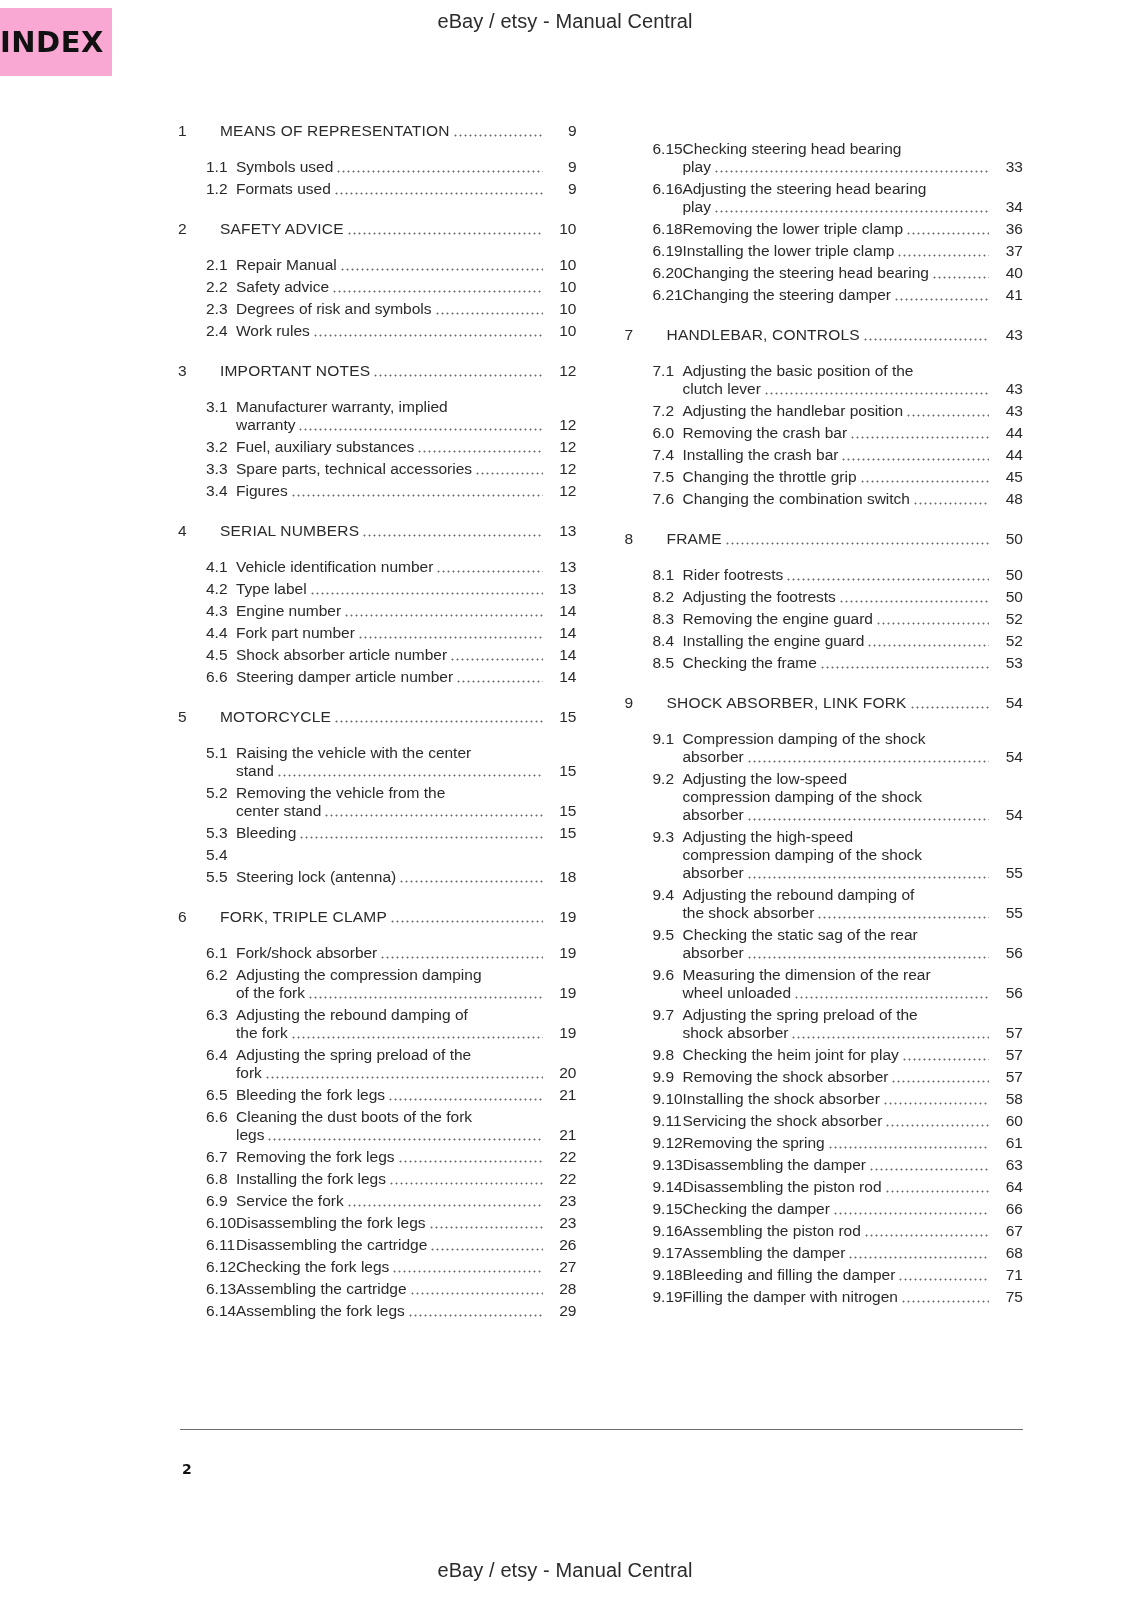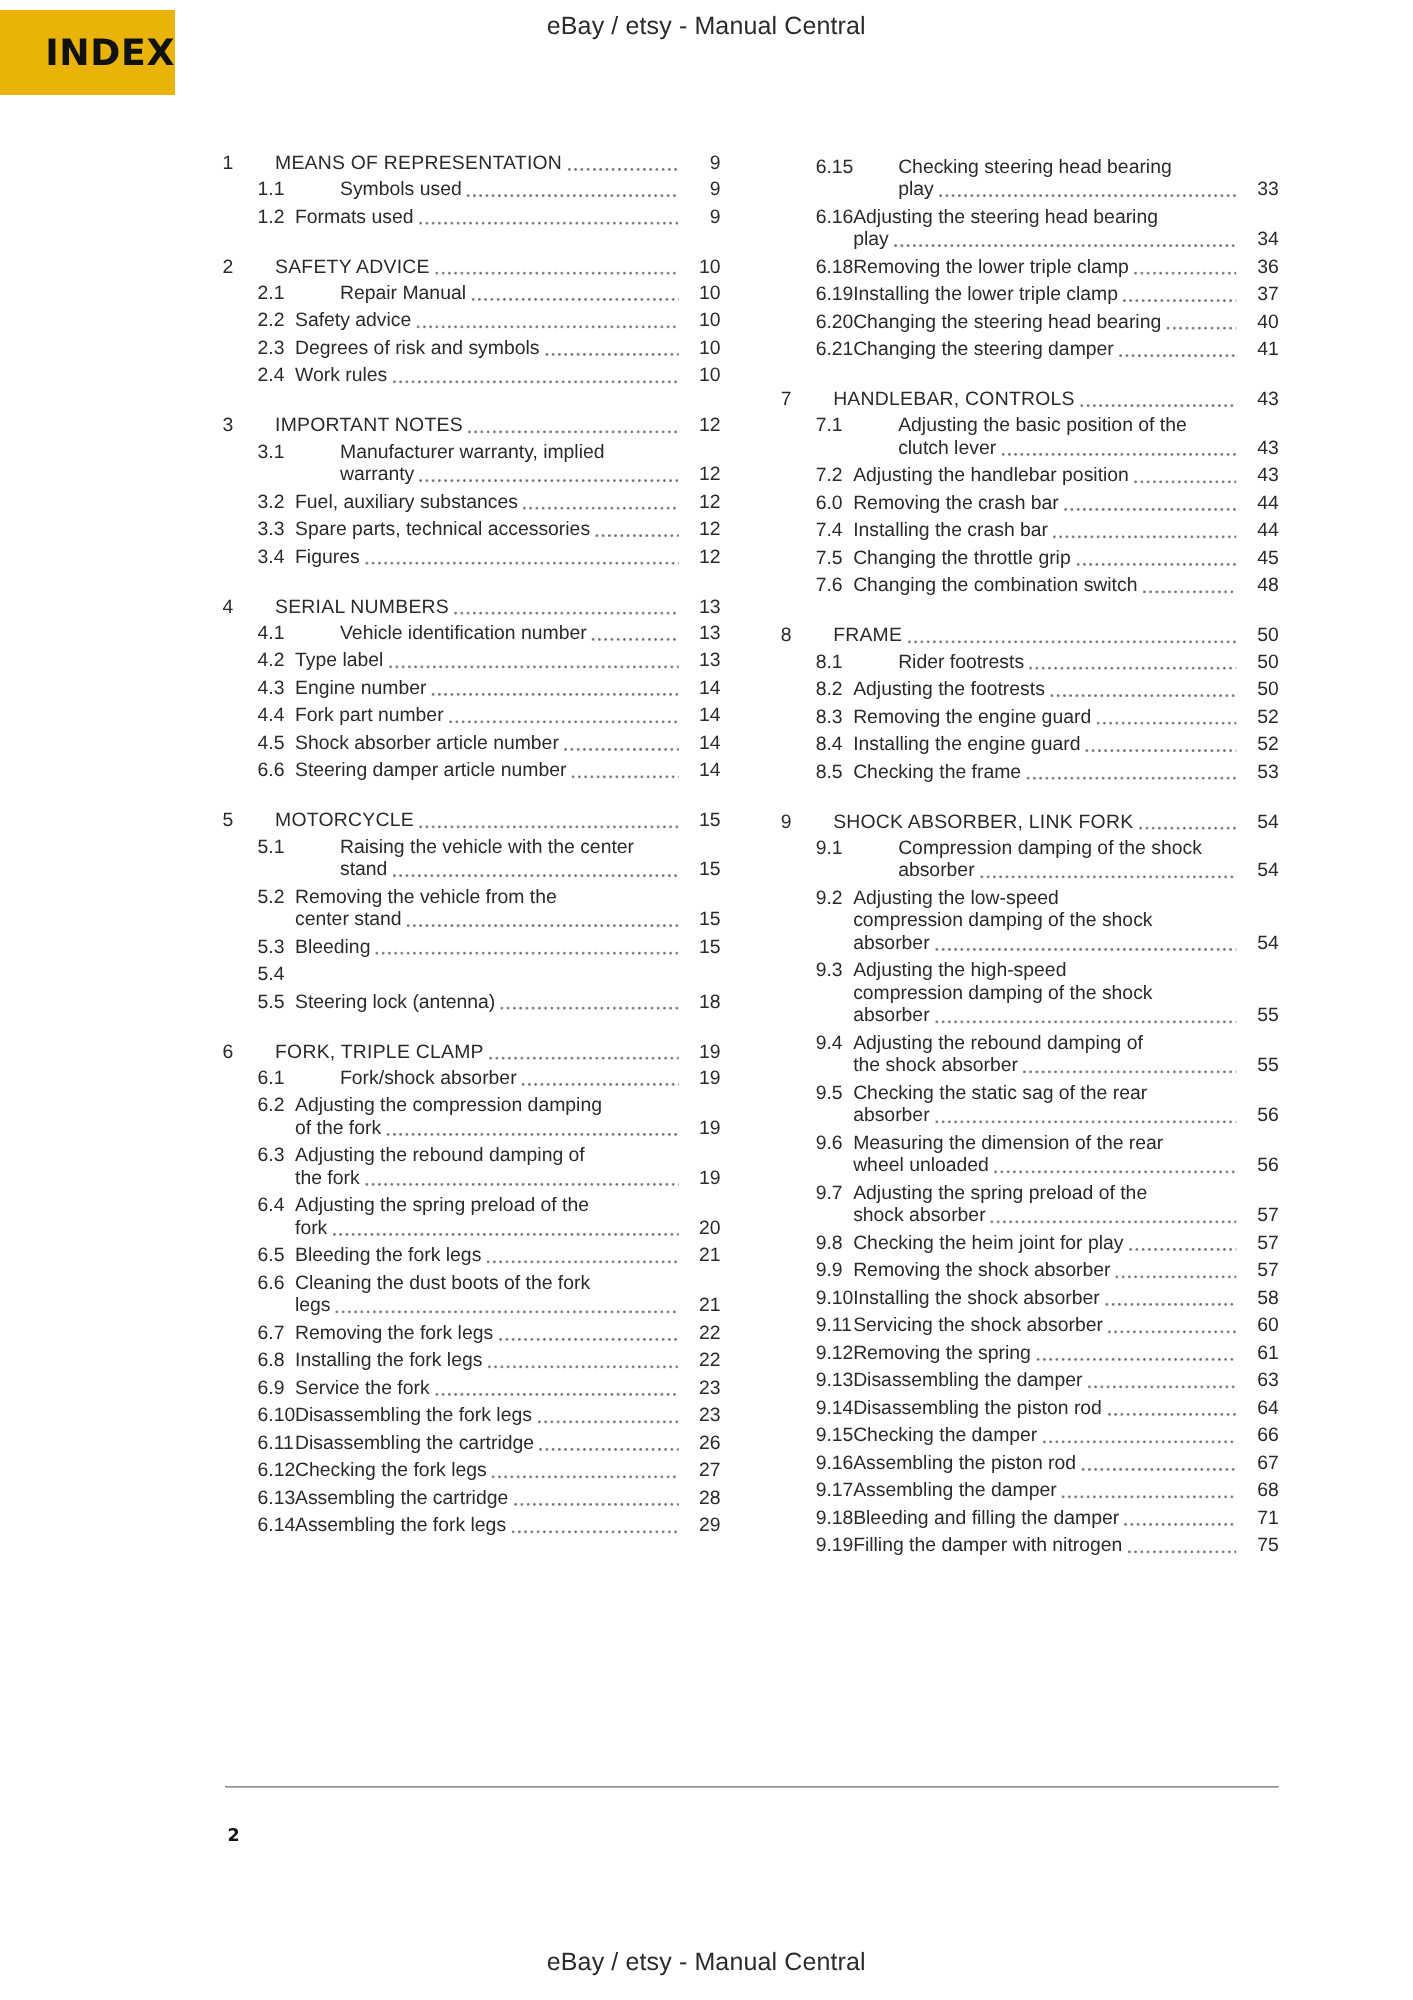--- a/index.html
+++ b/index.html
@@ -14,26 +14,26 @@
     font-family: "Liberation Sans", sans-serif;
     color: #1a1a1a;
     overflow: hidden;
   }
 
   
   .index-tab {
     position: absolute;
     left: 0;
     top: 8px;
-    width: 140px;
+    width: 112px;
     height: 68px;
-    background: #eab308;
+    background: #f9a8d4;
     display: flex;
     align-items: center;
-    justify-content: flex-end;
+    justify-content: flex-start;
   }
   .index-tab-label {
     font-family: "DejaVu Sans", sans-serif;
     font-weight: bold;
     font-size: 29px;
     letter-spacing: 0.5px;
     color: #111111;
   }
   .watermark-top {
     position: absolute;
@@ -100,21 +100,21 @@
     margin-left: 6px;
   }
 
   .sub {
     display: flex;
     align-items: baseline;
     margin-top: 4px;
     font-size: 15.5px;
     color: #2a2a2a;
   }
-  .sub.first { margin-top: 3px; gap: 36px; }
+  .sub.first { margin-top: 18px; }
   .sub .num {
     width: 58px;
     flex: 0 0 58px;
     padding-left: 28px;
     box-sizing: border-box;
   }
   .sub .body {
     flex: 1 1 auto;
     min-width: 0;
   }

